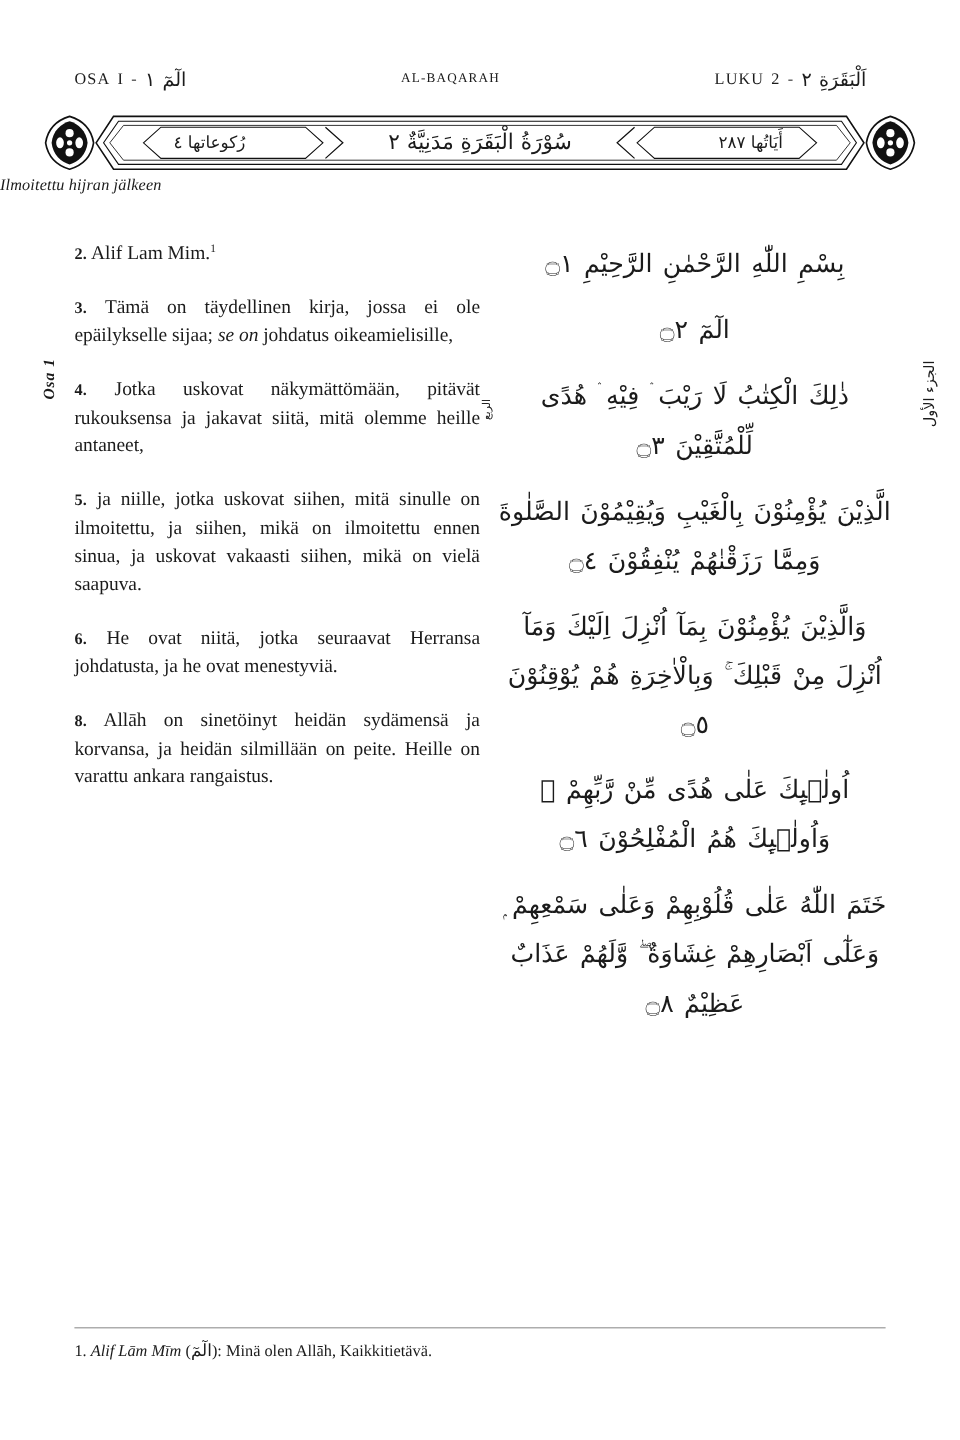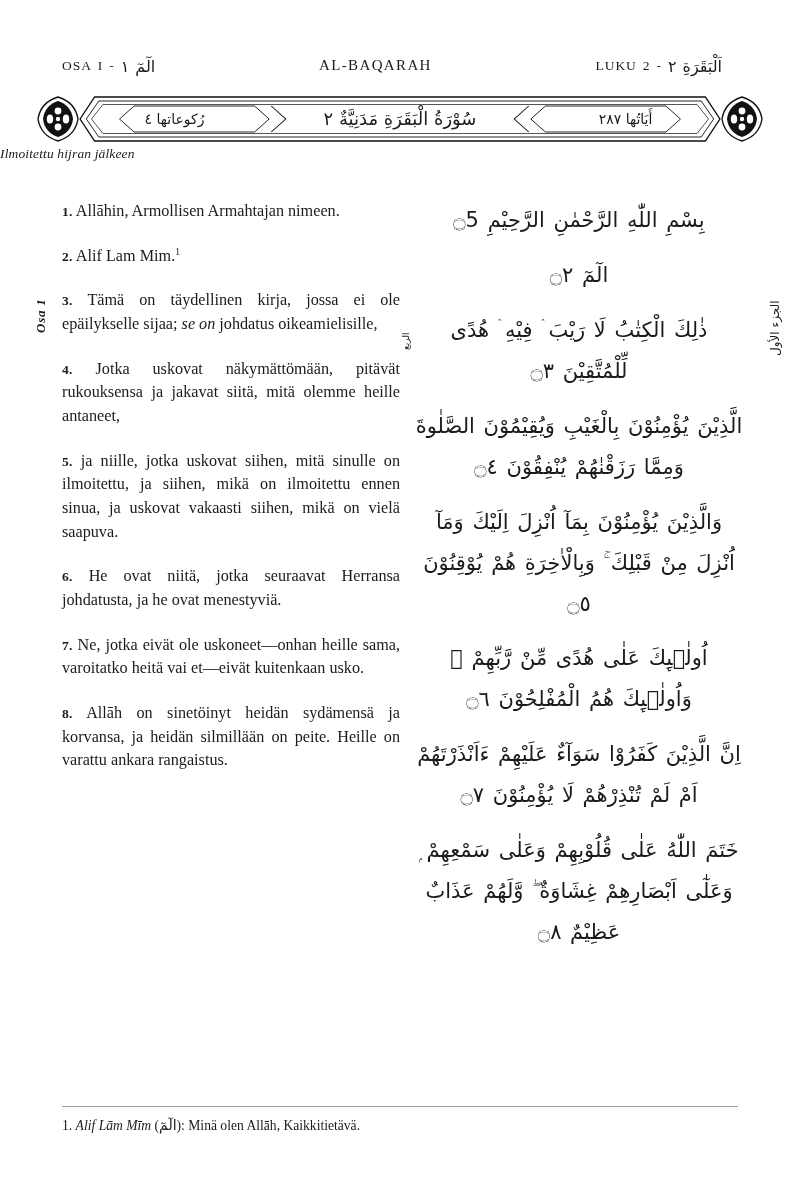--- a/index.html
+++ b/index.html
@@ -29,21 +29,21 @@
     font-size: 13.5px;
     letter-spacing: 0.07em;
   }
   .rh-left, .rh-right {
     display: flex;
     align-items: baseline;
     gap: 6px;
     white-space: nowrap;
   }
   .rh-center {
-    font-size: 15px;
+    font-size: 11px;
     letter-spacing: 0.09em;
     font-weight: 400;
   }
   .ar-inline {
     font-family: "DejaVu Sans", "Liberation Sans", sans-serif;
     font-size: 16px;
     direction: rtl;
     line-height: 1;
     position: relative;
     top: 2px;
@@ -312,37 +312,34 @@
 </div>
 
 <div class="revealed">Ilmoitettu hijran jälkeen</div>
 
 <div class="side-osa">Osa 1</div>
 <div class="side-juz">الجزء الأول</div>
 <div class="side-hizb">الربع</div>
 
 <div class="body-cols">
   <div class="col-fi">
-      <p class="verse-fi"><span class="vnum">1.</span> <span>Allāhin, Armollisen Armahtajan nimeen.</span></p>
       <p class="verse-fi"><span class="vnum">2.</span> <span>Alif Lam Mim.</span><sup class="fn">1</sup></p>
       <p class="verse-fi"><span class="vnum">3.</span> <span>Tämä on täydellinen kirja, jossa ei ole epäilykselle sijaa; </span><span class="it">se on</span><span> johdatus oikeamielisille,</span></p>
       <p class="verse-fi"><span class="vnum">4.</span> <span>Jotka uskovat näkymättömään, pitävät rukouksensa ja jakavat siitä, mitä olemme heille antaneet,</span></p>
       <p class="verse-fi"><span class="vnum">5.</span> <span>ja niille, jotka uskovat siihen, mitä sinulle on ilmoitettu, ja siihen, mikä on ilmoitettu ennen sinua, ja uskovat vakaasti siihen, mikä on vielä saapuva.</span></p>
       <p class="verse-fi"><span class="vnum">6.</span> <span>He ovat niitä, jotka seuraavat Herransa johdatusta, ja he ovat menestyviä.</span></p>
-      <p class="verse-fi"><span class="vnum">7.</span> <span>Ne, jotka eivät ole uskoneet—onhan heille sama, varoitatko heitä vai et—eivät kuitenkaan usko.</span></p>
       <p class="verse-fi"><span class="vnum">8.</span> <span>Allāh on sinetöinyt heidän sydämensä ja korvansa, ja heidän silmillään on peite. Heille on varattu ankara rangaistus.</span></p>
     </div>
   <div class="col-ar">
-      <p class="verse-ar">بِسْمِ اللّٰهِ الرَّحْمٰنِ الرَّحِيْمِ ۝5</p>
+      <p class="verse-ar">بِسْمِ اللّٰهِ الرَّحْمٰنِ الرَّحِيْمِ ۝١</p>
       <p class="verse-ar">الٓمٓ ۝٢</p>
       <p class="verse-ar">ذٰلِكَ الْكِتٰبُ لَا رَيْبَ ۛ فِيْهِ ۛ هُدًى لِّلْمُتَّقِيْنَ ۝٣</p>
       <p class="verse-ar">الَّذِيْنَ يُؤْمِنُوْنَ بِالْغَيْبِ وَيُقِيْمُوْنَ الصَّلٰوةَ وَمِمَّا رَزَقْنٰهُمْ يُنْفِقُوْنَ ۝٤</p>
       <p class="verse-ar">وَالَّذِيْنَ يُؤْمِنُوْنَ بِمَآ اُنْزِلَ اِلَيْكَ وَمَآ اُنْزِلَ مِنْ قَبْلِكَ ۚ وَبِالْاٰخِرَةِ هُمْ يُوْقِنُوْنَ ۝٥</p>
       <p class="verse-ar">اُولٰۤىِٕكَ عَلٰى هُدًى مِّنْ رَّبِّهِمْ ۗ وَاُولٰۤىِٕكَ هُمُ الْمُفْلِحُوْنَ ۝٦</p>
-      <p class="verse-ar">اِنَّ الَّذِيْنَ كَفَرُوْا سَوَآءٌ عَلَيْهِمْ ءَاَنْذَرْتَهُمْ اَمْ لَمْ تُنْذِرْهُمْ لَا يُؤْمِنُوْنَ ۝٧</p>
       <p class="verse-ar">خَتَمَ اللّٰهُ عَلٰى قُلُوْبِهِمْ وَعَلٰى سَمْعِهِمْ ۭ وَعَلٰٓى اَبْصَارِهِمْ غِشَاوَةٌ ۖ وَّلَهُمْ عَذَابٌ عَظِيْمٌ ۝٨</p>
     </div>
 </div>
 
 <div class="fn-rule"></div>
 <div class="footnote">
   <span>1.</span>
   <span class="it">Alif Lām Mīm</span>
   <span>(</span><span class="ar-fn">الٓمٓ</span><span>):</span>
   <span>Minä olen Allāh, Kaikkitietävä.</span>

